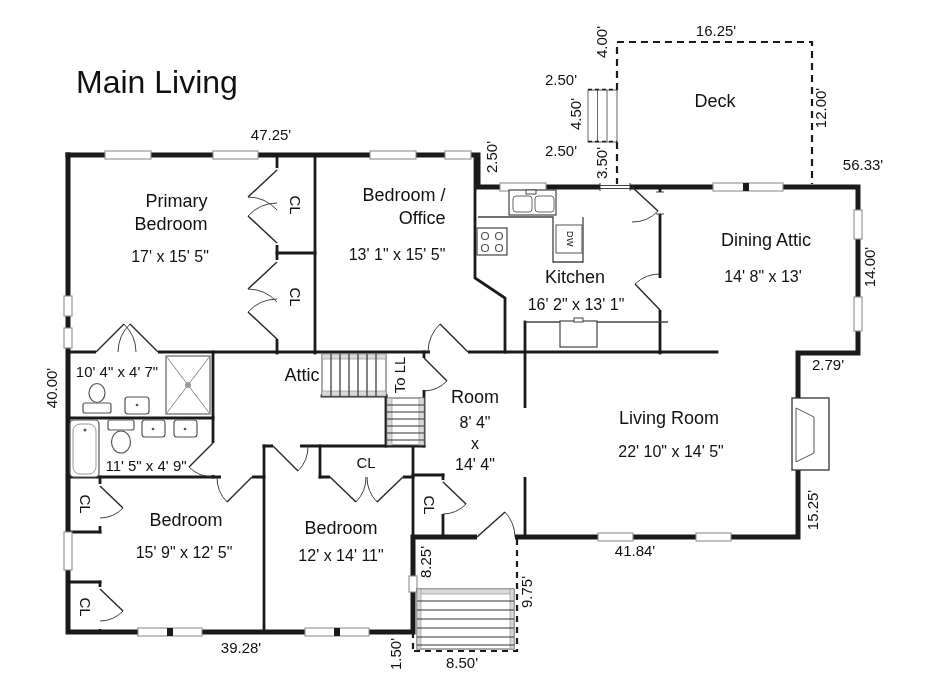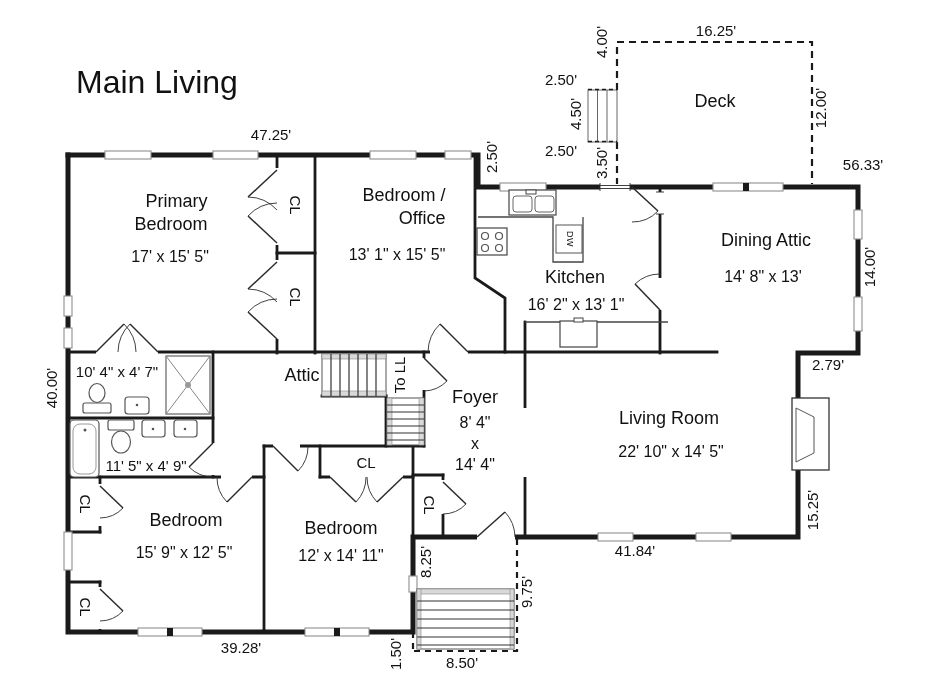--- a/index.html
+++ b/index.html
@@ -293,21 +293,21 @@
 <div class="lbl dw rotcw" style="left:569px;top:239px">DW</div>
 
 <div class="lbl room" style="left:766px;top:241px">Dining Attic</div>
 <div class="lbl size" style="left:763px;top:277px">14' 8" x 13'</div>
 
 <div class="lbl room" style="left:715px;top:102px">Deck</div>
 
 <div class="lbl room" style="left:669px;top:419px">Living Room</div>
 <div class="lbl size" style="left:671px;top:452px">22' 10" x 14' 5"</div>
 
-<div class="lbl room" style="left:475px;top:398px">Foyer</div>
+<div class="lbl room" style="left:475px;top:398px">Room</div>
 <div class="lbl size" style="left:475px;top:444px">8' 4"
 x
 14' 4"</div>
 
 <div class="lbl room" style="left:302px;top:376px">Attic</div>
 <div class="lbl rot" style="left:400px;top:375px">To LL</div>
 
 <div class="lbl" style="left:117px;top:372px">10' 4" x 4' 7"</div>
 <div class="lbl" style="left:146px;top:466px">11' 5" x 4' 9"</div>
 

